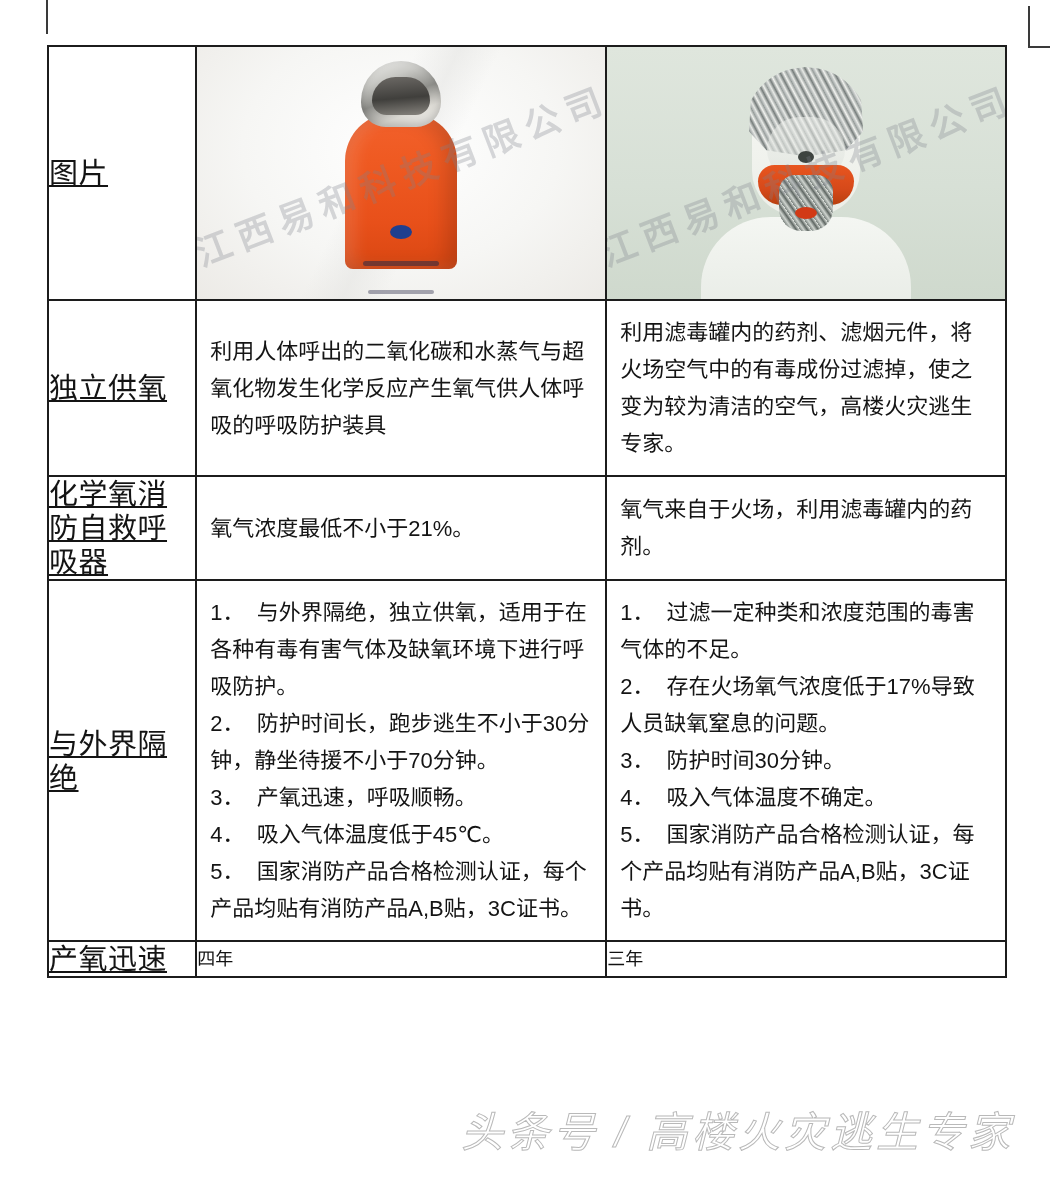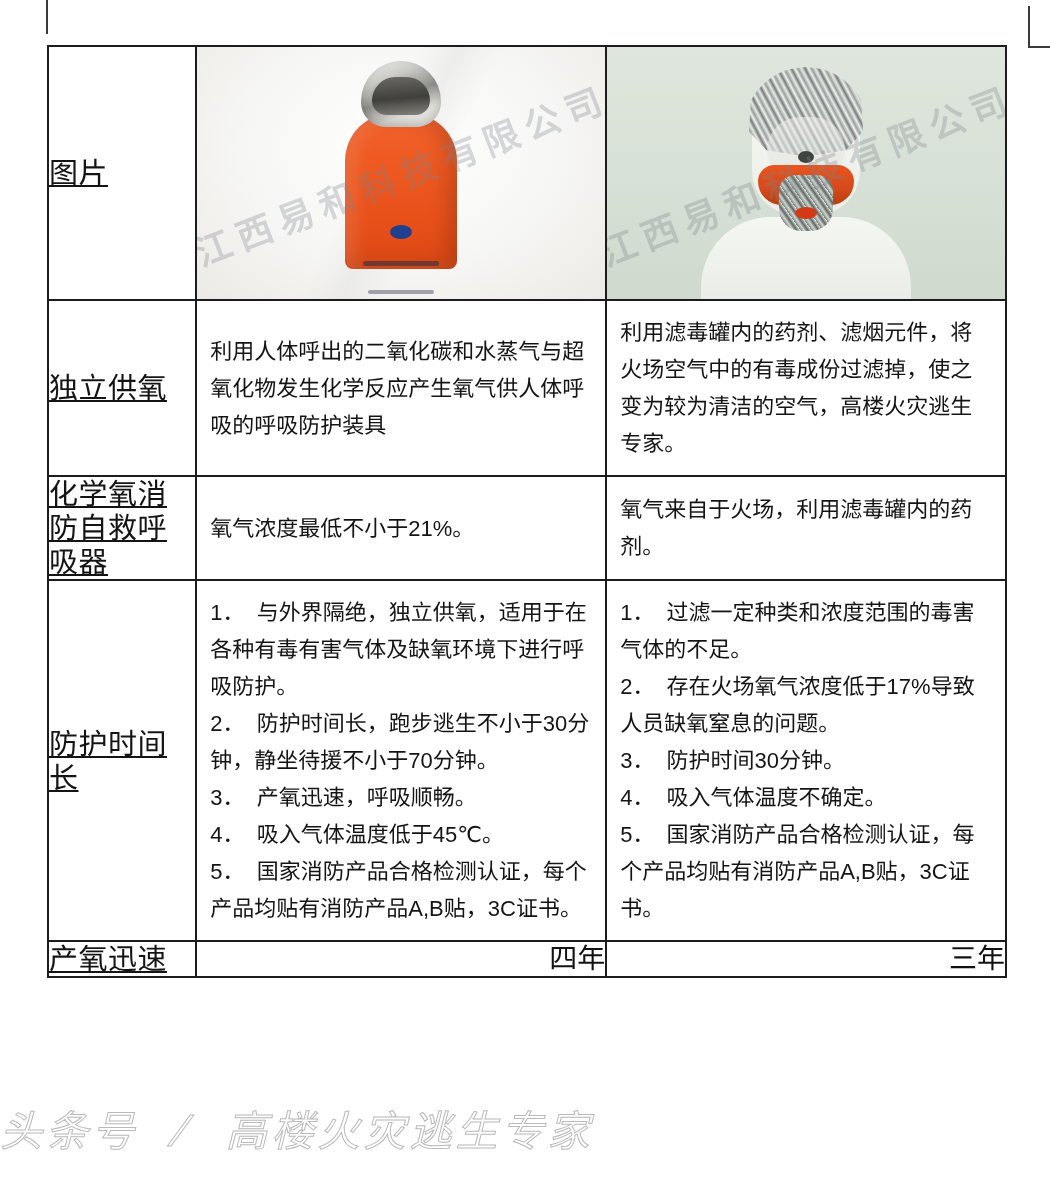--- a/index.html
+++ b/index.html
@@ -85,22 +85,22 @@
   }
   .cell-body {
     font-size: 22px;
     line-height: 37px;
     text-align: left;
     padding: 6px 8px 10px 10px;
     color: #141414;
     vertical-align: top;
   }
   .cell-center {
-    text-align: right;
-    font-size: 28px;
+    text-align: left;
+    font-size: 18px;
     line-height: 34px;
     padding: 10px;
   }
   .cell-top { vertical-align: top; }
 
   .para { margin: 13px; white-space: pre-wrap; }
 
   
   .photo-cell { padding: 0; height: 252px; }
   .photo {
@@ -295,25 +295,26 @@
     pointer-events: none;
     font-family: "Liberation Serif", "DejaVu Serif", serif;
   }
 
   
   .footer-wm {
     position: absolute;
     left: 0;
     right: 36px;
     bottom: 18px;
+    text-align: right;
     font-size: 42px;
     letter-spacing: 4px;
     color: transparent;
     -webkit-text-stroke: 1px #b9b9b9;
-    font-family: Liberation Mono, monospace;
+    font-family: Liberation Sans, sans-serif;
     font-style: italic;
     white-space: nowrap;
   }
 </style>
 </head>
 <body>
 
 <div class="corner-mark corner-tl"></div>
 <div class="corner-mark corner-tr-v"></div>
 <div class="corner-mark corner-tr-h"></div>
@@ -370,21 +371,21 @@
         <td class="row-label">化学氧消防自救呼吸器</td>
         <td class="cell-body">
           <p class="para">氧气浓度最低不小于21%。</p>
         </td>
         <td class="cell-body">
           <p class="para">氧气来自于火场，利用滤毒罐内的药剂。</p>
         </td>
       </tr>
 
       <tr>
-        <td class="row-label">防护时间长</td>
+        <td class="row-label">与外界隔绝</td>
         <td class="cell-body cell-top">
           <p class="para">1．  与外界隔绝，独立供氧，适用于在各种有毒有害气体及缺氧环境下进行呼吸防护。
 2．  防护时间长，跑步逃生不小于30分钟，静坐待援不小于70分钟。
 3．  产氧迅速，呼吸顺畅。
 4．  吸入气体温度低于45℃。
 5．  国家消防产品合格检测认证，每个产品均贴有消防产品A,B贴，3C证书。</p>
         </td>
         <td class="cell-body cell-top">
           <p class="para">1．  过滤一定种类和浓度范围的毒害气体的不足。
 2．  存在火场氧气浓度低于17%导致人员缺氧窒息的问题。

